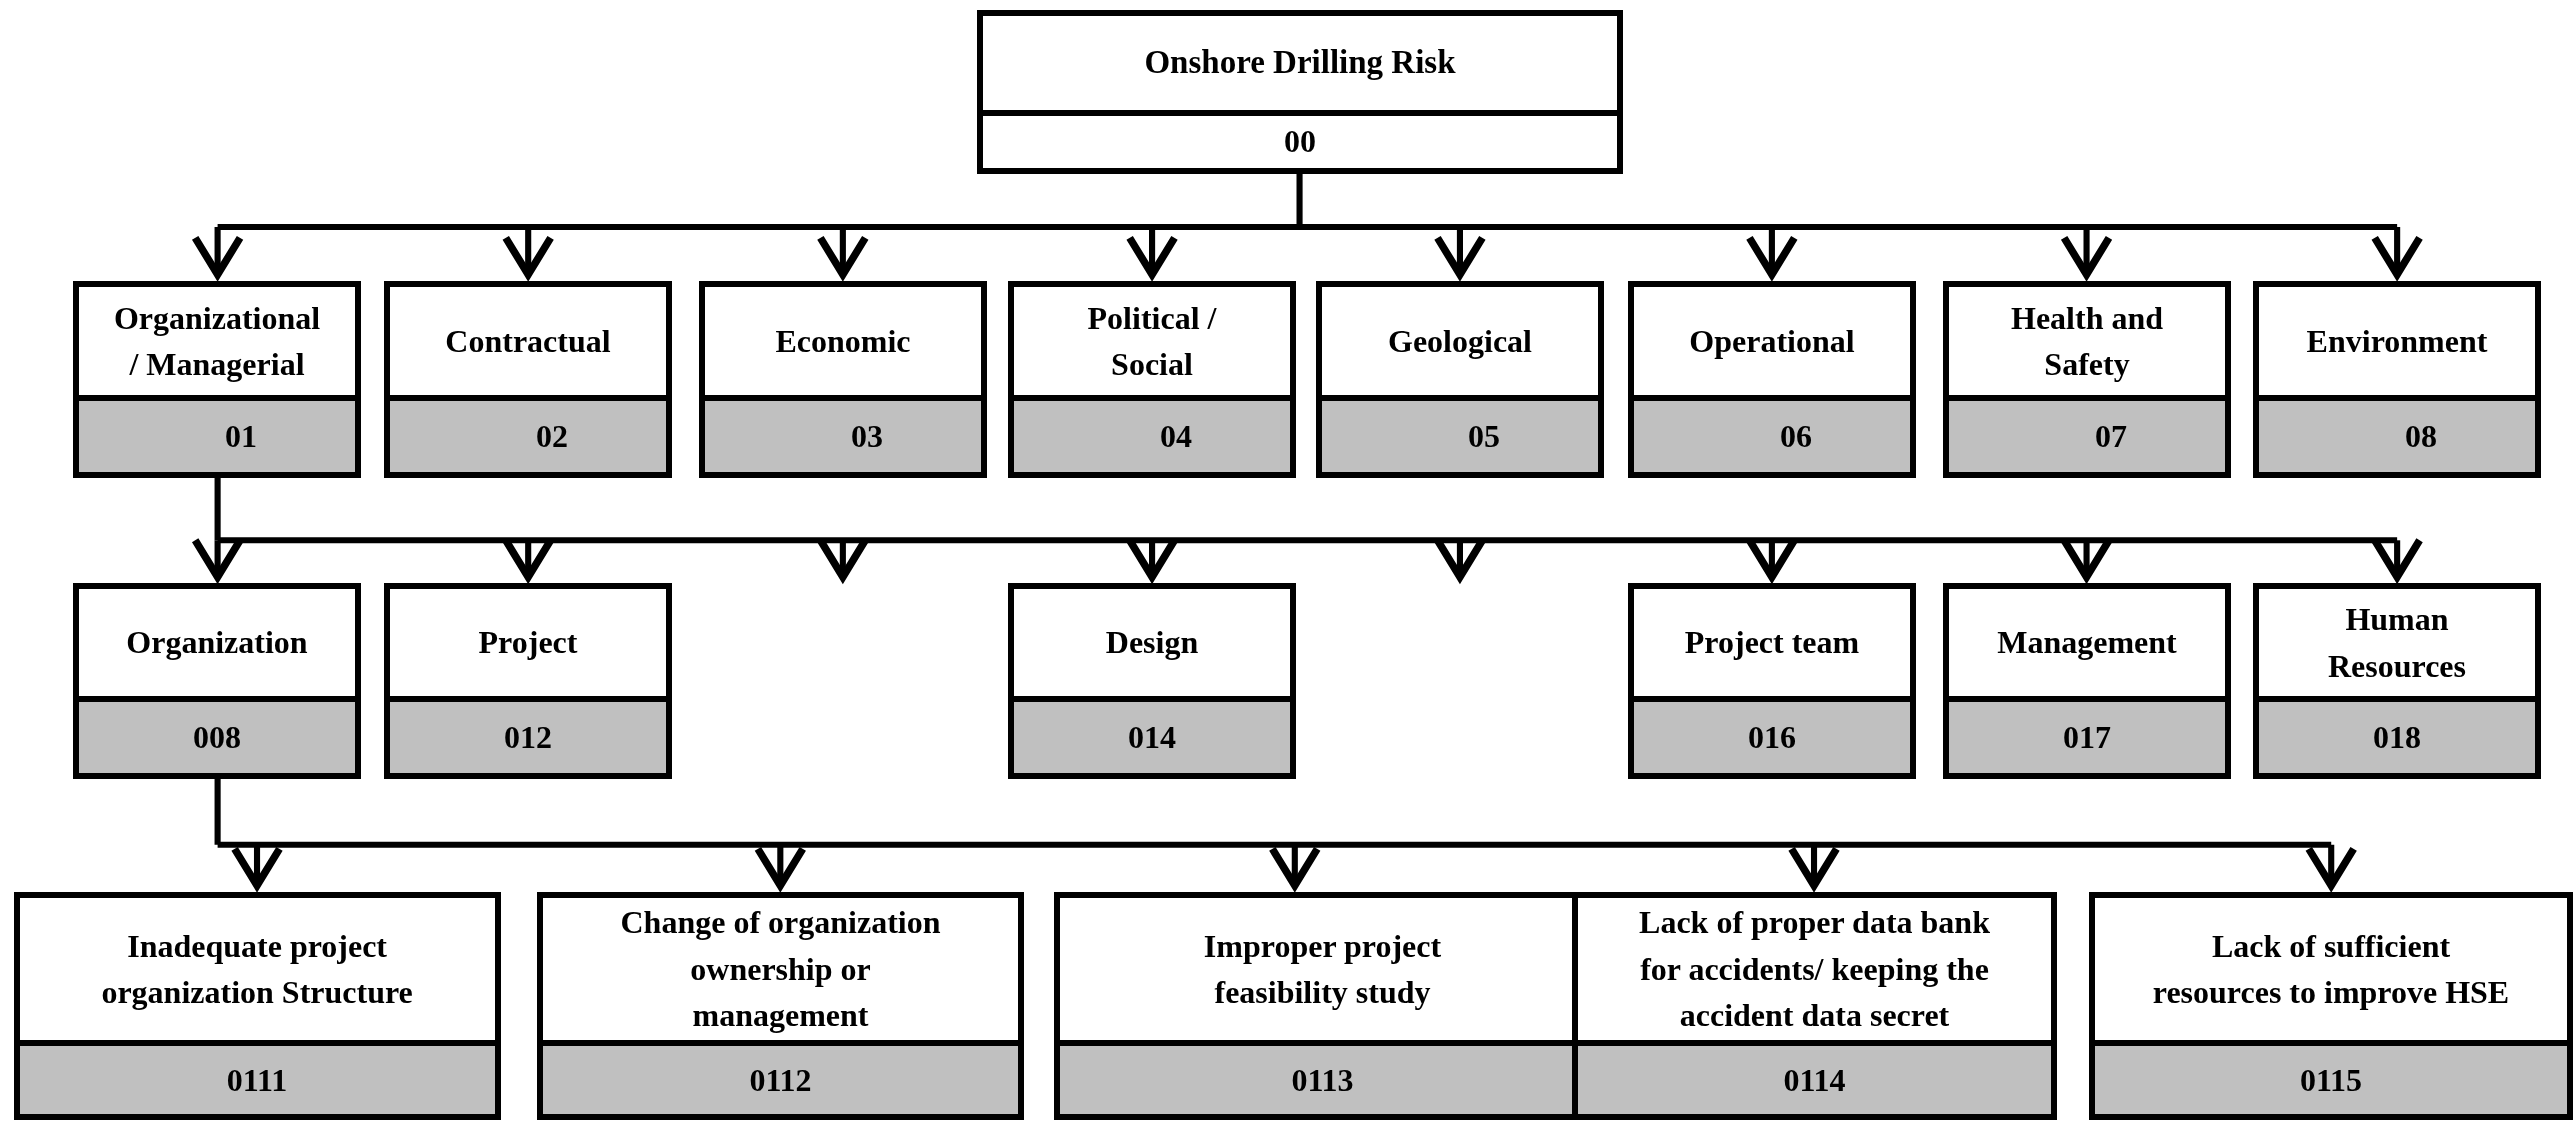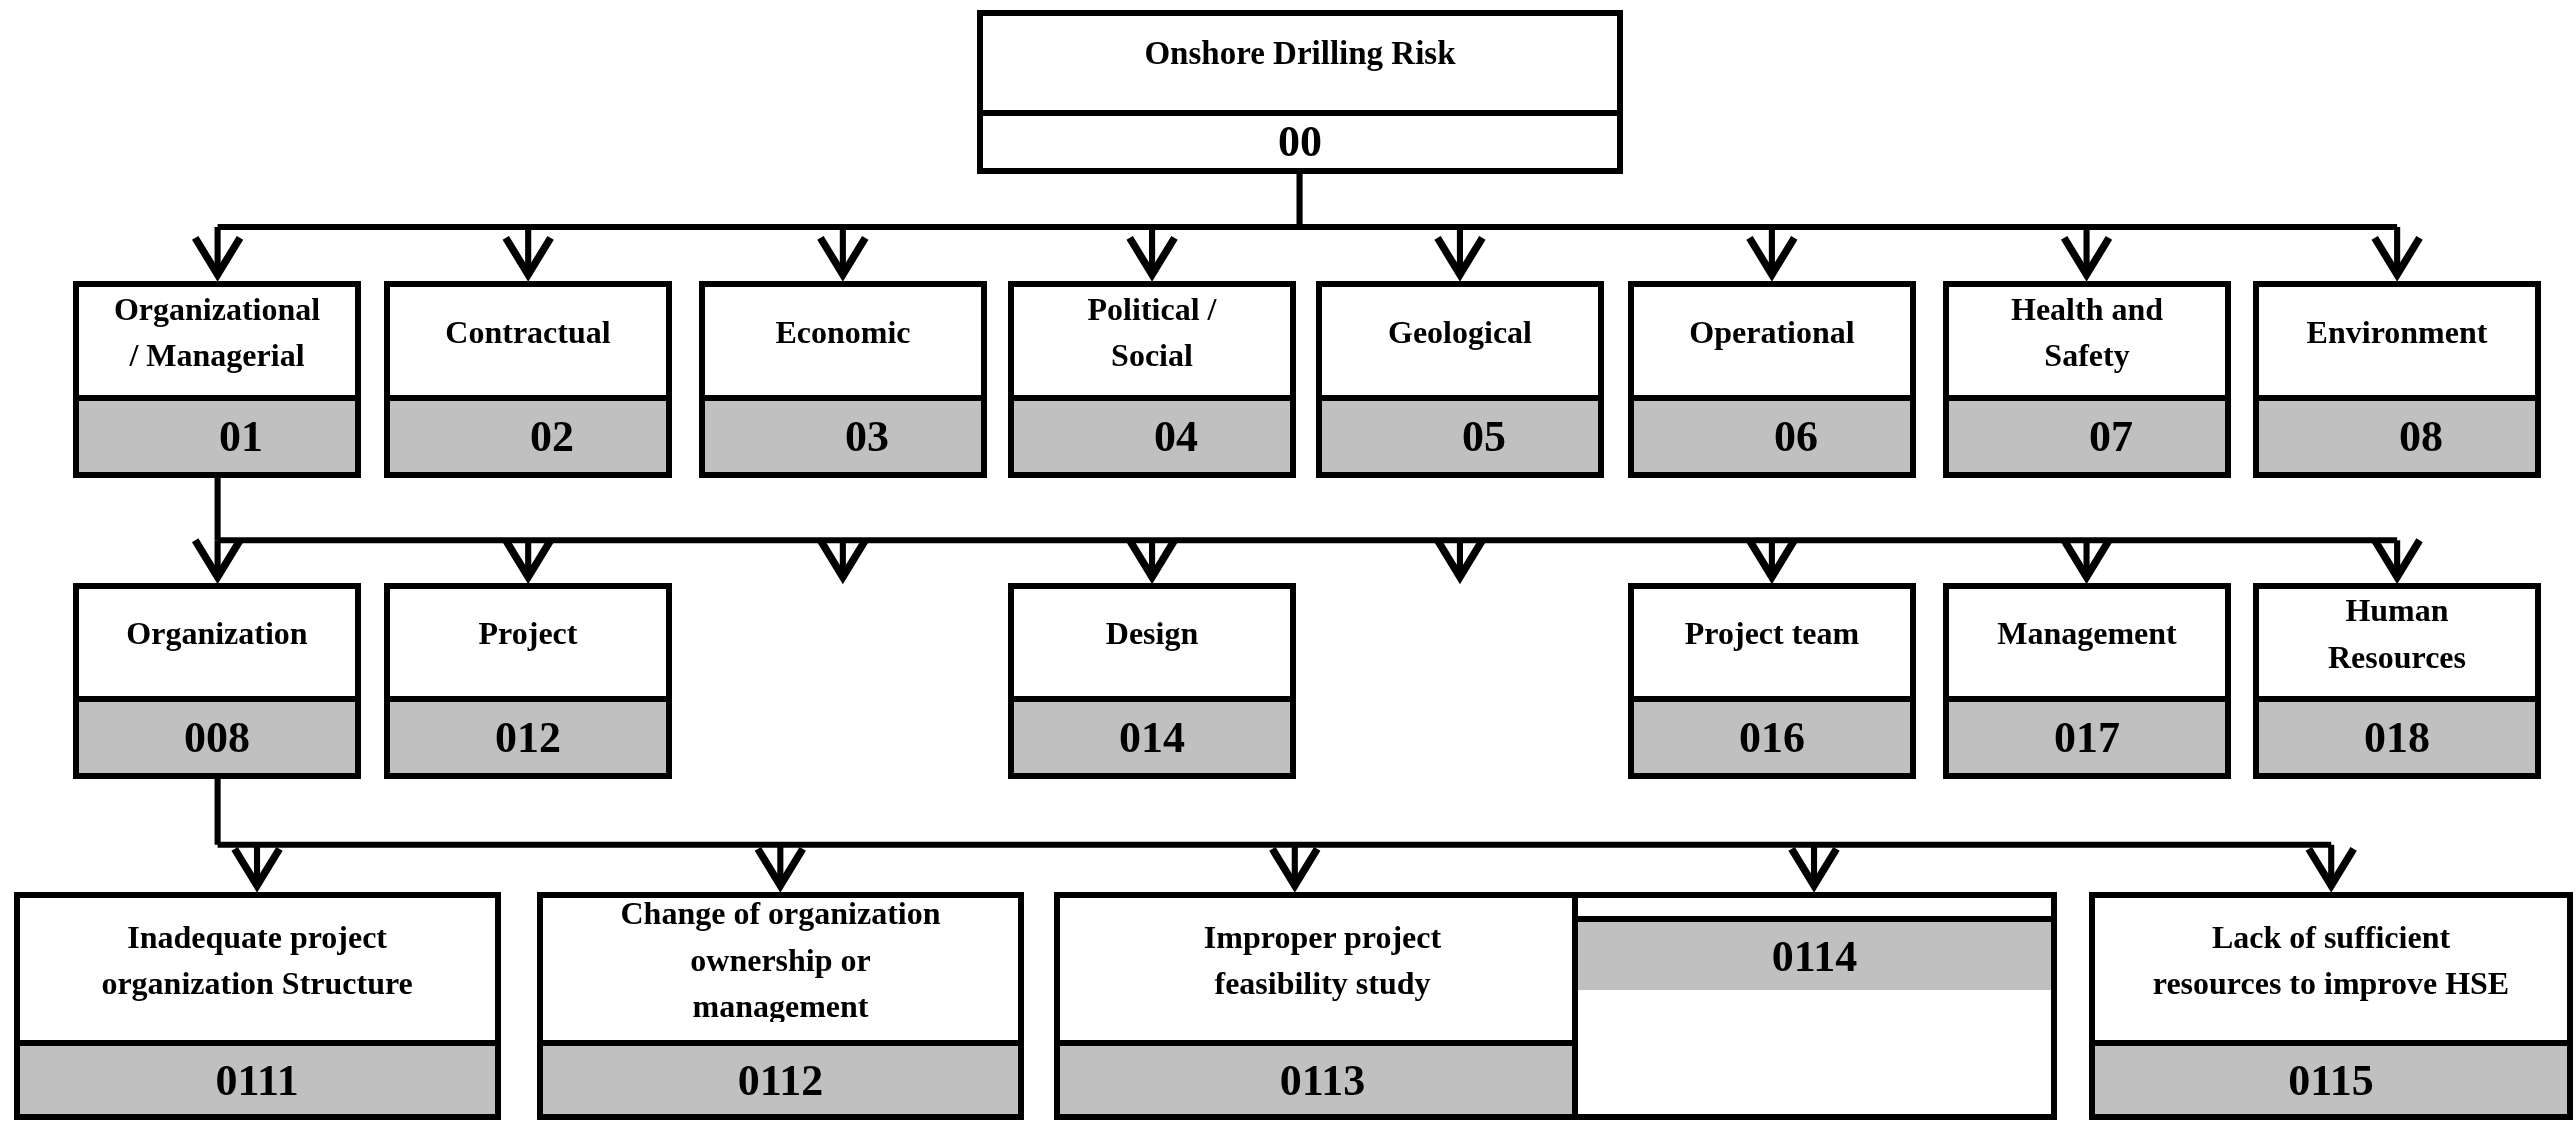--- a/index.html
+++ b/index.html
@@ -13,23 +13,22 @@
     position:absolute;border:6.8px solid #000;background:#fff;
     display:flex;flex-direction:column;box-sizing:border-box;
   }
   .box .title{
     flex:1;display:flex;align-items:center;justify-content:center;
     text-align:center;white-space:pre-line;font-size:32px;line-height:1.45;
     padding:0 5.4px;overflow:hidden;
   }
   .box .code{
     border-top:6.8px solid #000;background:var(--code-fill,#c0c0c0);
-    display:flex;align-items:center;justify-content:center;font-size:44px;
+    display:flex;align-items:center;justify-content:center;font-size:32px;
     flex:0 0 auto;
-    margin-top:18px;
   }
   .root{left:977px;top:9.5px;width:646px;height:164px;}
   .root .title{font-size:33px;}
   .root .code{height:52px;background:var(--root-code-fill,#ffffff);}
   .l2{top:281px;width:288px;height:197px;}
   .l2 .code{height:71px;padding-left:48px;}
   .l3{top:583px;width:288px;height:196px;}
   .l3 .code{height:71px;}
   .l4{top:892px;height:228px;}
   .l4 .code{height:68px;}
@@ -168,20 +167,23 @@
 ownership or
 management</div>
     <div class="code">0112</div>
   </div>
   <div class="box l4" style="left:1054px;width:537px">
     <div class="title">Improper project
 feasibility study</div>
     <div class="code">0113</div>
   </div>
   <div class="box l4" style="left:1572px;width:485px">
+    <div class="title">Lack of proper data bank
+for accidents/ keeping the
+accident data secret</div>
     <div class="code">0114</div>
   </div>
   <div class="box l4" style="left:2089px;width:484px">
     <div class="title">Lack of sufficient
 resources to improve HSE</div>
     <div class="code">0115</div>
   </div>
 
 </div>
 

